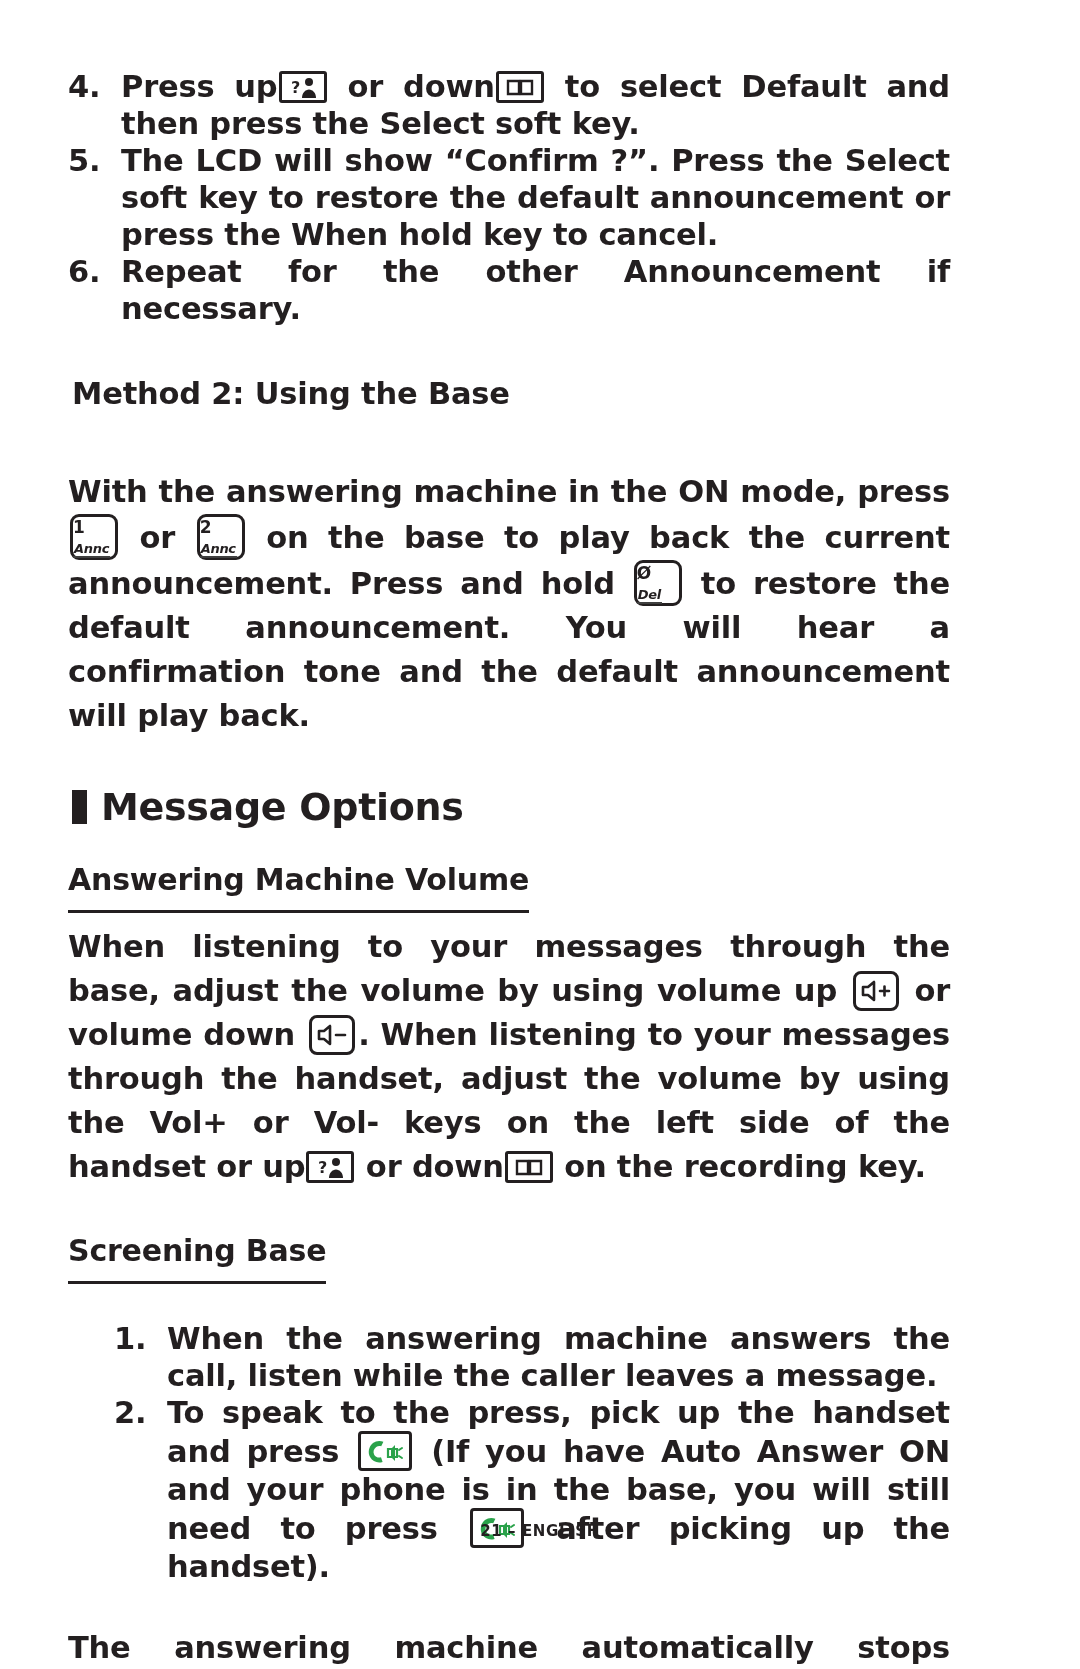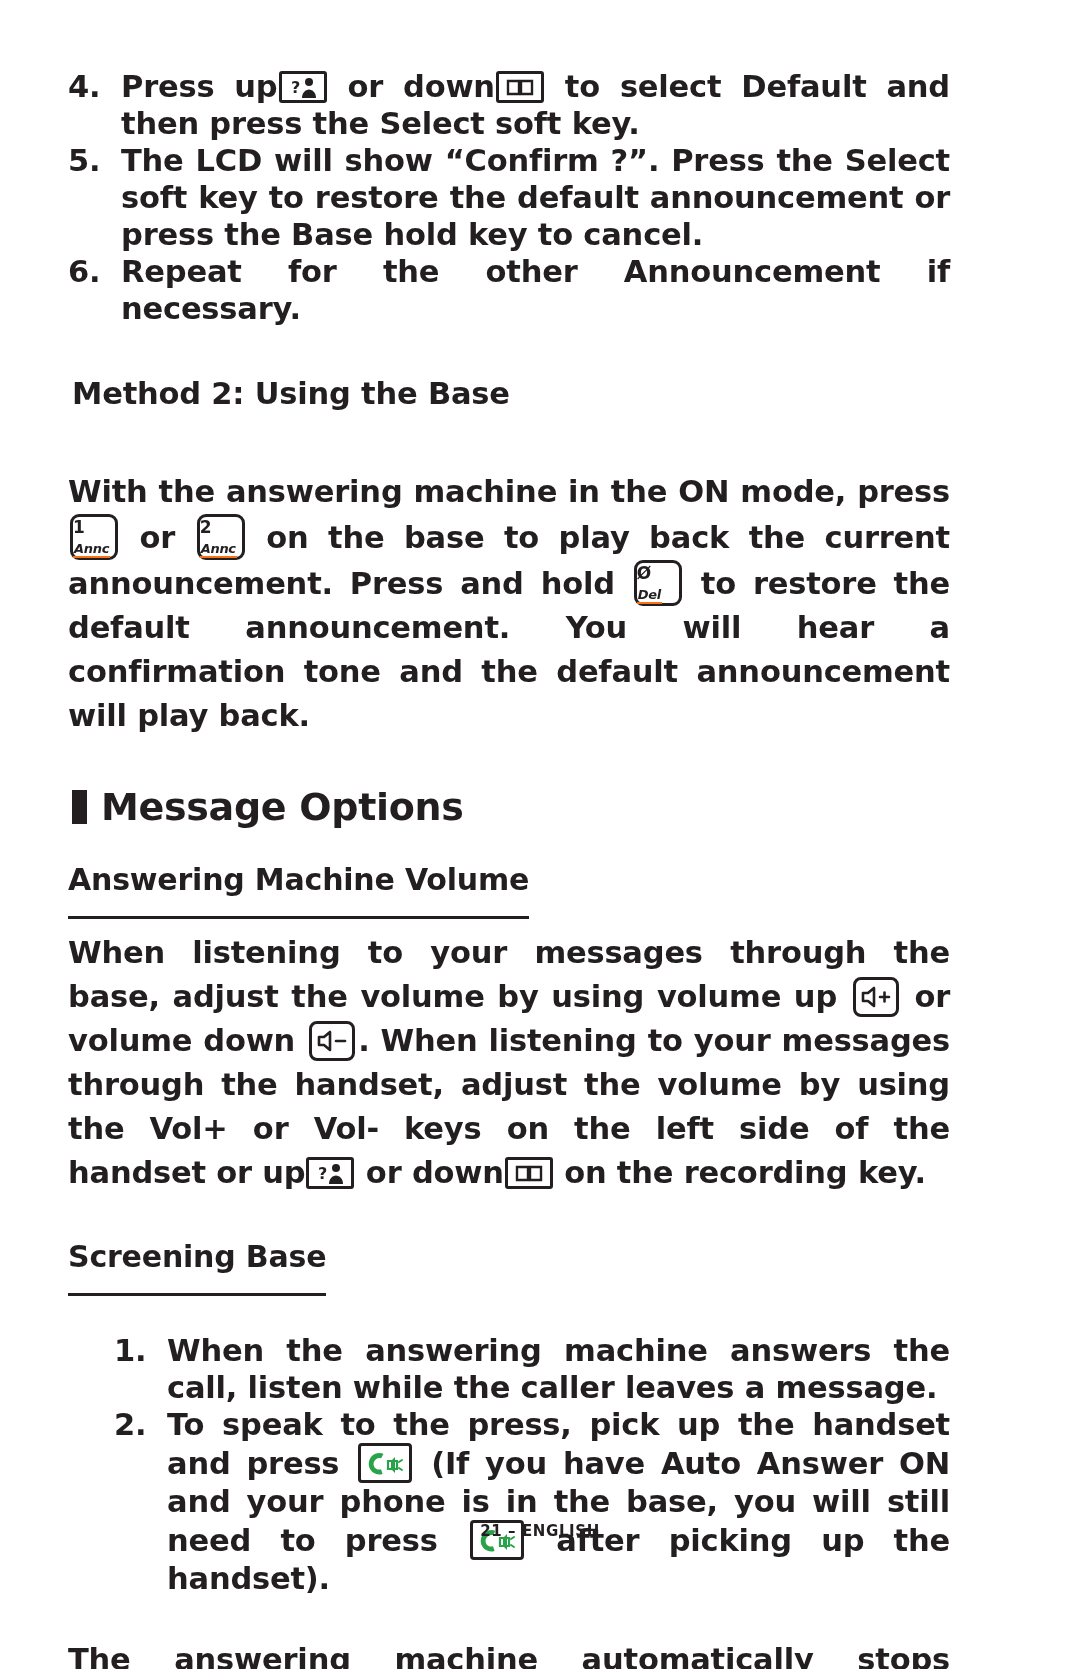--- a/index.html
+++ b/index.html
@@ -94,21 +94,21 @@
     letter-spacing: -0.3px;
   }
   .h-sub {
     font-size: 30px;
     line-height: 36px;
     font-weight: 800;
     letter-spacing: -0.2px;
     margin: 0;
     display: inline-block;
     border-bottom: 3px solid #231f20;
-    padding-bottom: 18px;
+    padding-bottom: 12px;
   }
 
   
   .keyicon {
     display: inline-block;
     vertical-align: -7px;
     box-sizing: border-box;
   }
   
   .k-nav {
@@ -148,21 +148,21 @@
     position: absolute;
     left: 0; right: 0;
     bottom: 1px;
     text-align: center;
     font-size: 13px;
     line-height: 14px;
     font-weight: 800;
     font-style: italic;
     letter-spacing: -0.3px;
   }
-  .k-base .cap u { text-decoration: none; border-bottom: 2px solid #f97316; padding: 0 1px; margin-top: 8px; }
+  .k-base .cap u { text-decoration: none; border-bottom: 2px solid #404040; padding: 0 1px; margin-top: 8px; }
 
   
   .k-vol {
     width: 46px;
     height: 40px;
     border: 3px solid #231f20;
     border-radius: 8px;
     background: #ffffff;
     position: relative;
     vertical-align: -10px;
@@ -221,21 +221,21 @@
                 <path d="M20 24c0-5 3.4-8.5 7-8.5s7 3.5 7 8.5z" fill="#231f20"></path>
               </svg></span><span> or down</span><span class="keyicon k-nav"><svg width="42" height="26" viewBox="0 0 42 26">
                 <rect x="2" y="2" width="38" height="22" fill="#fff"></rect>
                 <path d="M9 7h11v13H9z" fill="none" stroke="#231f20" stroke-width="2.4"></path>
                 <path d="M22 7h11v13H22z" fill="none" stroke="#231f20" stroke-width="2.4"></path>
                 <path d="M21 6v15" stroke="#231f20" stroke-width="2.6"></path>
               </svg></span><span> to select </span><span class="b">Default</span><span> and then press the </span><span class="b">Select</span><span> soft key.</span></span>
       </li>
 
       <li>
-        <span class="num">5.</span><span><span>The LCD will show “</span><span class="b">Confirm ?</span><span>”.  Press the </span><span class="b">Select</span><span> soft key to restore the default announcement or press the </span><span class="b">Base</span><span> hold key to cancel.</span></span>
+        <span class="num">5.</span><span><span>The LCD will show “</span><span class="b">Confirm ?</span><span>”.  Press the </span><span class="b">Select</span><span> soft key to restore the default announcement or press the </span><span class="b">When</span><span> hold key to cancel.</span></span>
       </li>
 
       <li>
         <span class="num">6.</span><span>Repeat for the other Announcement if necessary.</span>
       </li>
 
     </ol>
 
     <div class="sp-44"></div>
 

